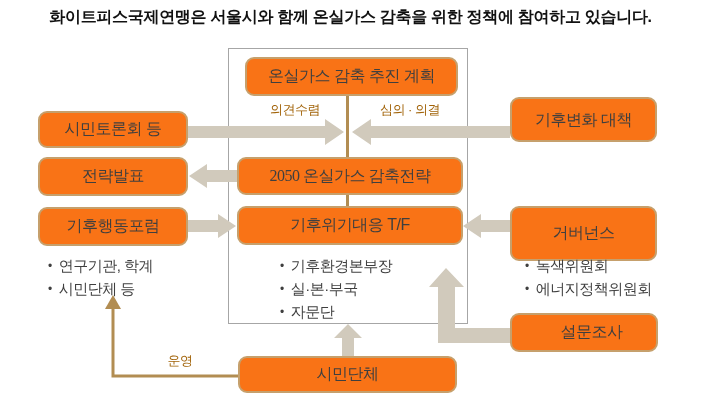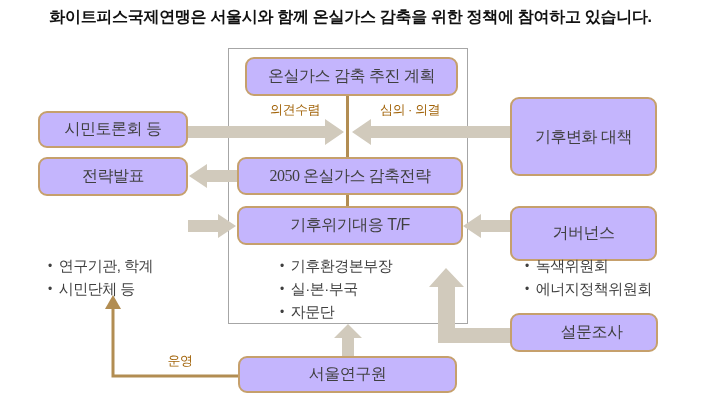--- a/index.html
+++ b/index.html
@@ -10,21 +10,21 @@
   .title{
     position:absolute;left:0;top:7px;width:100%;text-align:center;
     font-size:16px;font-weight:bold;color:#111111;letter-spacing:-0.3px;
   }
   .frame{
     position:absolute;left:228px;top:48px;width:240px;height:276px;
     border:1px solid #a6a6a6;box-sizing:border-box;background:transparent;
   }
   .overlay{position:absolute;left:0;top:0;width:701px;height:401px;pointer-events:none;}
   .nbox{
-    position:absolute;background:#c4b5fd;border:2px solid #c6a06c;border-radius:9px;
+    position:absolute;background:#f97316;border:2px solid #c6a06c;border-radius:9px;
     box-sizing:border-box;display:flex;align-items:center;justify-content:center;
     font-size:16px;color:#3f3f3f;text-align:center;letter-spacing:-0.5px;
   }
   .nbox .two{line-height:20px;}
   .elabel{
     position:absolute;font-size:13px;color:#a16207;text-align:center;letter-spacing:-0.5px;
   }
   .blist{position:absolute;font-size:15px;color:#3f3f3f;letter-spacing:-0.5px;}
   .bitem{display:flex;align-items:baseline;line-height:21px;}
   .bullet{font-size:12px;margin-right:7px;position:relative;top:-1px;}
@@ -55,49 +55,52 @@
   </svg>
 
   <div class="nbox" style="left:245px;top:57px;width:213px;height:39px;">
     <span>온실가스 감축 추진 계획</span>
   </div>
 
   <div class="nbox" style="left:38px;top:111px;width:150px;height:37px;">
     <span>시민토론회 등</span>
   </div>
 
-  <div class="nbox" style="left:510px;top:97px;width:147px;height:79px;">
+  <div class="nbox" style="left:510px;top:97px;width:147px;height:45px;">
     <div class="two">
       <div>기후변화 대책</div>
     </div>
   </div>
 
   <div class="nbox" style="left:237px;top:157px;width:226px;height:38px;font-family:Liberation Serif, serif;">
     <span>2050 온실가스 감축전략</span>
   </div>
 
   <div class="nbox" style="left:38px;top:157px;width:150px;height:39px;">
     <span>전략발표</span>
   </div>
 
+  <div class="nbox" style="left:38px;top:207px;width:150px;height:39px;">
+    <span>기후행동포럼</span>
+  </div>
 
   <div class="nbox" style="left:237px;top:206px;width:226px;height:39px;">
     <span>기후위기대응 T/F</span>
   </div>
 
   <div class="nbox" style="left:510px;top:206px;width:147px;height:55px;">
     <span>거버넌스</span>
   </div>
 
   <div class="nbox" style="left:510px;top:313px;width:148px;height:39px;padding-left:15px;">
     <span>설문조사</span>
   </div>
 
   <div class="nbox" style="left:238px;top:356px;width:219px;height:37px;">
-    <span>서울연구원</span>
+    <span>시민단체</span>
   </div>
 
   <div class="elabel" style="left:245px;top:101px;width:100px;">의견수렴</div>
   <div class="elabel" style="left:355px;top:101px;width:110px;">심의 · 의결</div>
   <div class="elabel" style="left:150px;top:352px;width:60px;">운영</div>
 
   <div class="blist" style="left:48px;top:255px;">
     <div class="bitem">
       <span class="bullet">•</span>
       <span>연구기관, 학계</span>

